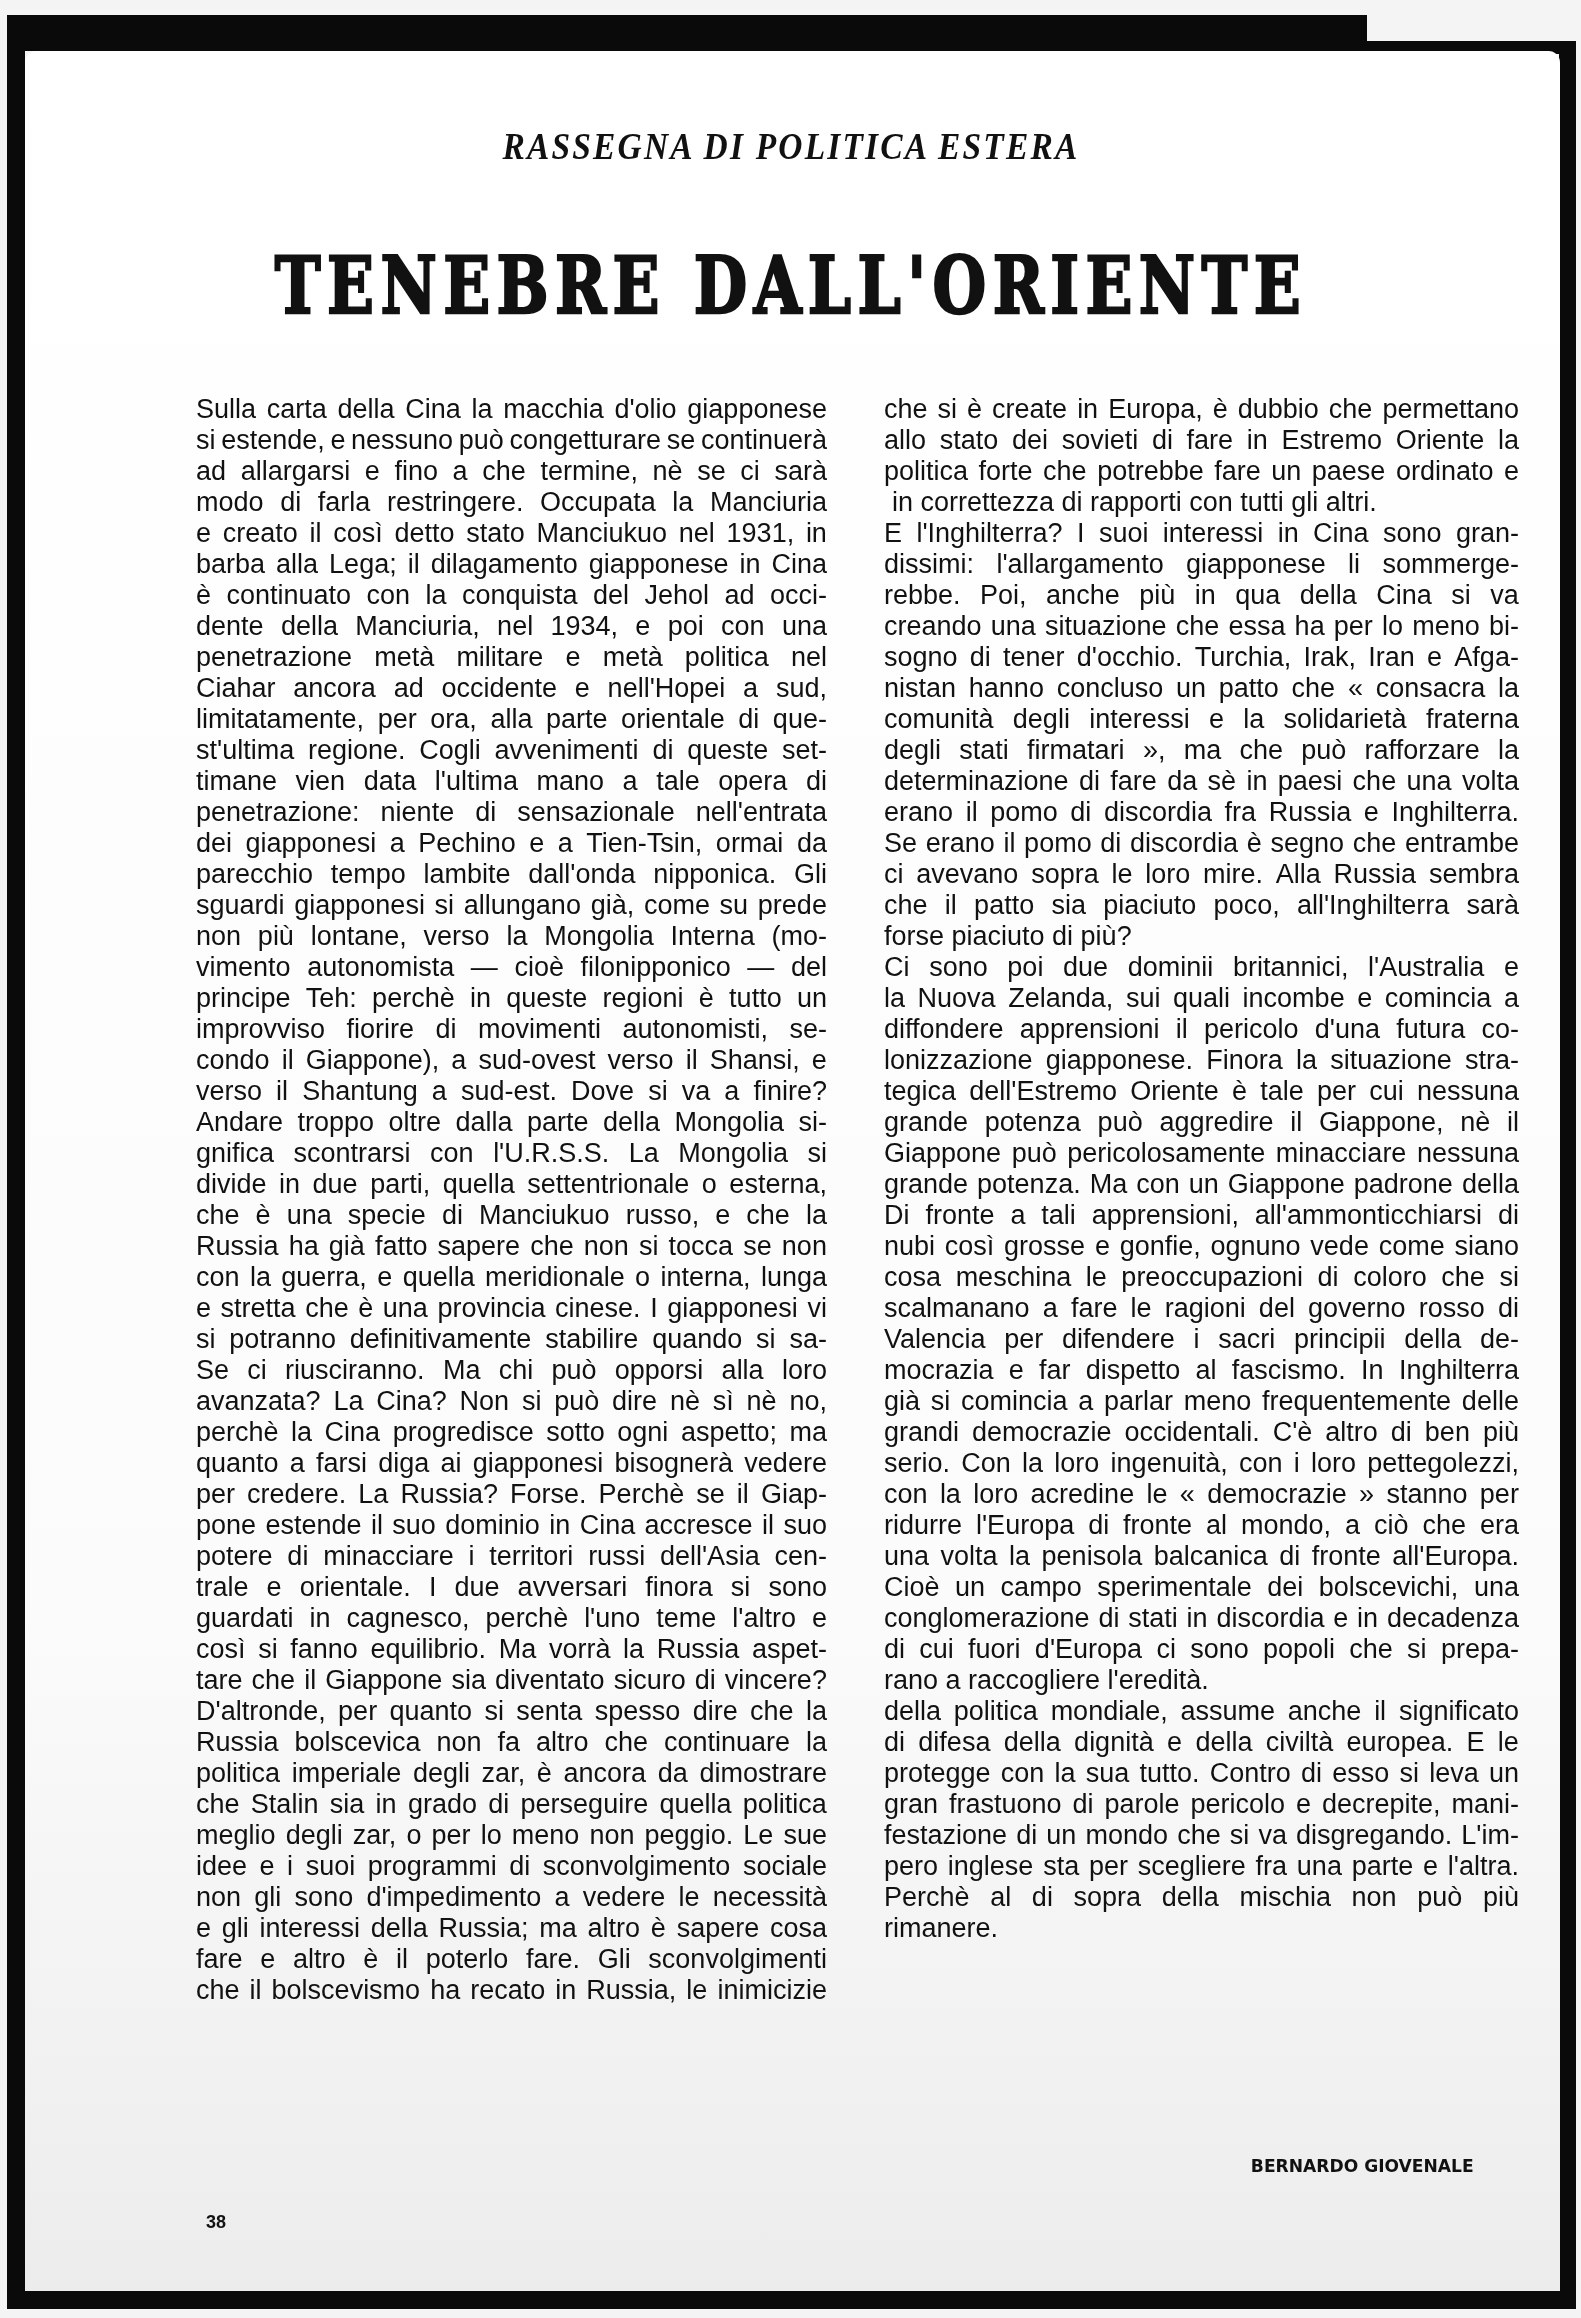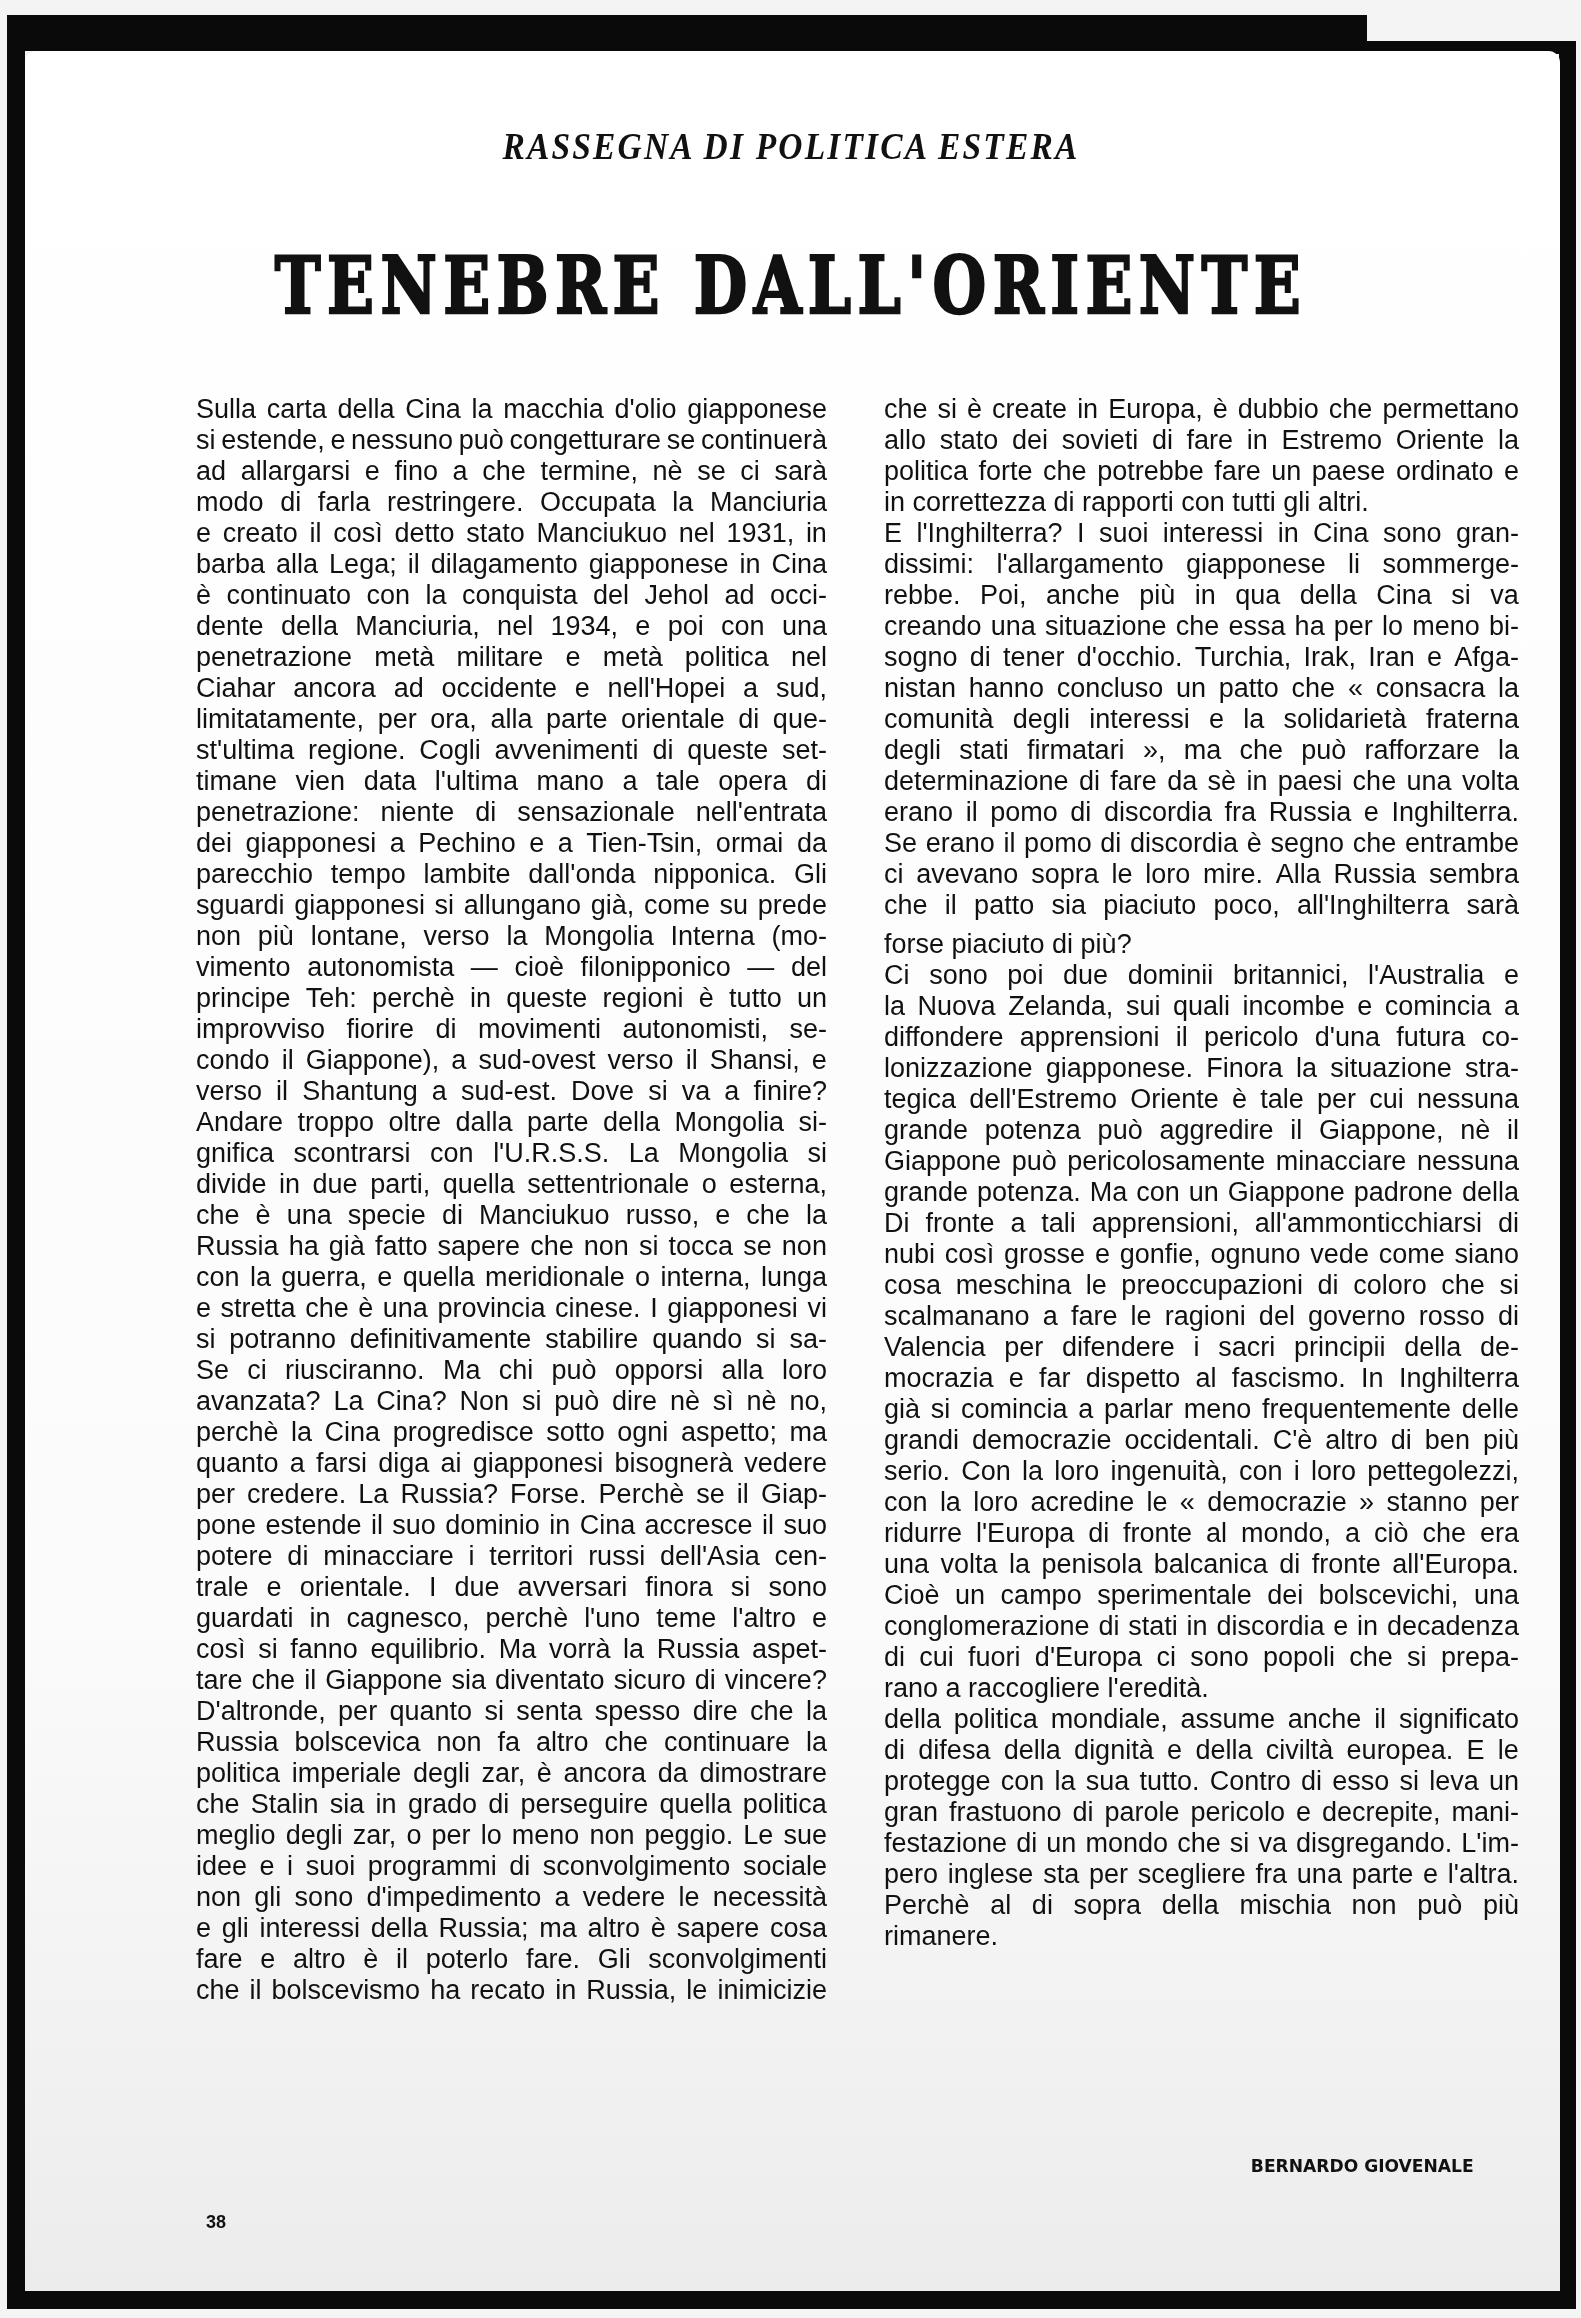--- a/index.html
+++ b/index.html
@@ -640,21 +640,21 @@
       <span>politica</span>
       <span>forte</span>
       <span>che</span>
       <span>potrebbe</span>
       <span>fare</span>
       <span>un</span>
       <span>paese</span>
       <span>ordinato</span>
       <span>e</span>
     </div>
-    <div style="white-space: nowrap;">in correttezza di rapporti con tutti gli altri.</div>
+    <div style="white-space: nowrap; margin-left: 8px;">in correttezza di rapporti con tutti gli altri.</div>
     <div class="line-fit">
       <span>E</span>
       <span>l'Inghilterra?</span>
       <span>I</span>
       <span>suoi</span>
       <span>interessi</span>
       <span>in</span>
       <span>Cina</span>
       <span>sono</span>
       <span>gran-</span>
@@ -781,21 +781,21 @@
     <div class="line-fit">
       <span>che</span>
       <span>il</span>
       <span>patto</span>
       <span>sia</span>
       <span>piaciuto</span>
       <span>poco,</span>
       <span>all'Inghilterra</span>
       <span>sarà</span>
     </div>
-    <div style="white-space: nowrap; margin-top: 8px;">forse piaciuto di più?</div>
+    <div style="white-space: nowrap;">forse piaciuto di più?</div>
     <div class="line-fit">
       <span>Ci</span>
       <span>sono</span>
       <span>poi</span>
       <span>due</span>
       <span>dominii</span>
       <span>britannici,</span>
       <span>l'Australia</span>
       <span>e</span>
     </div>

